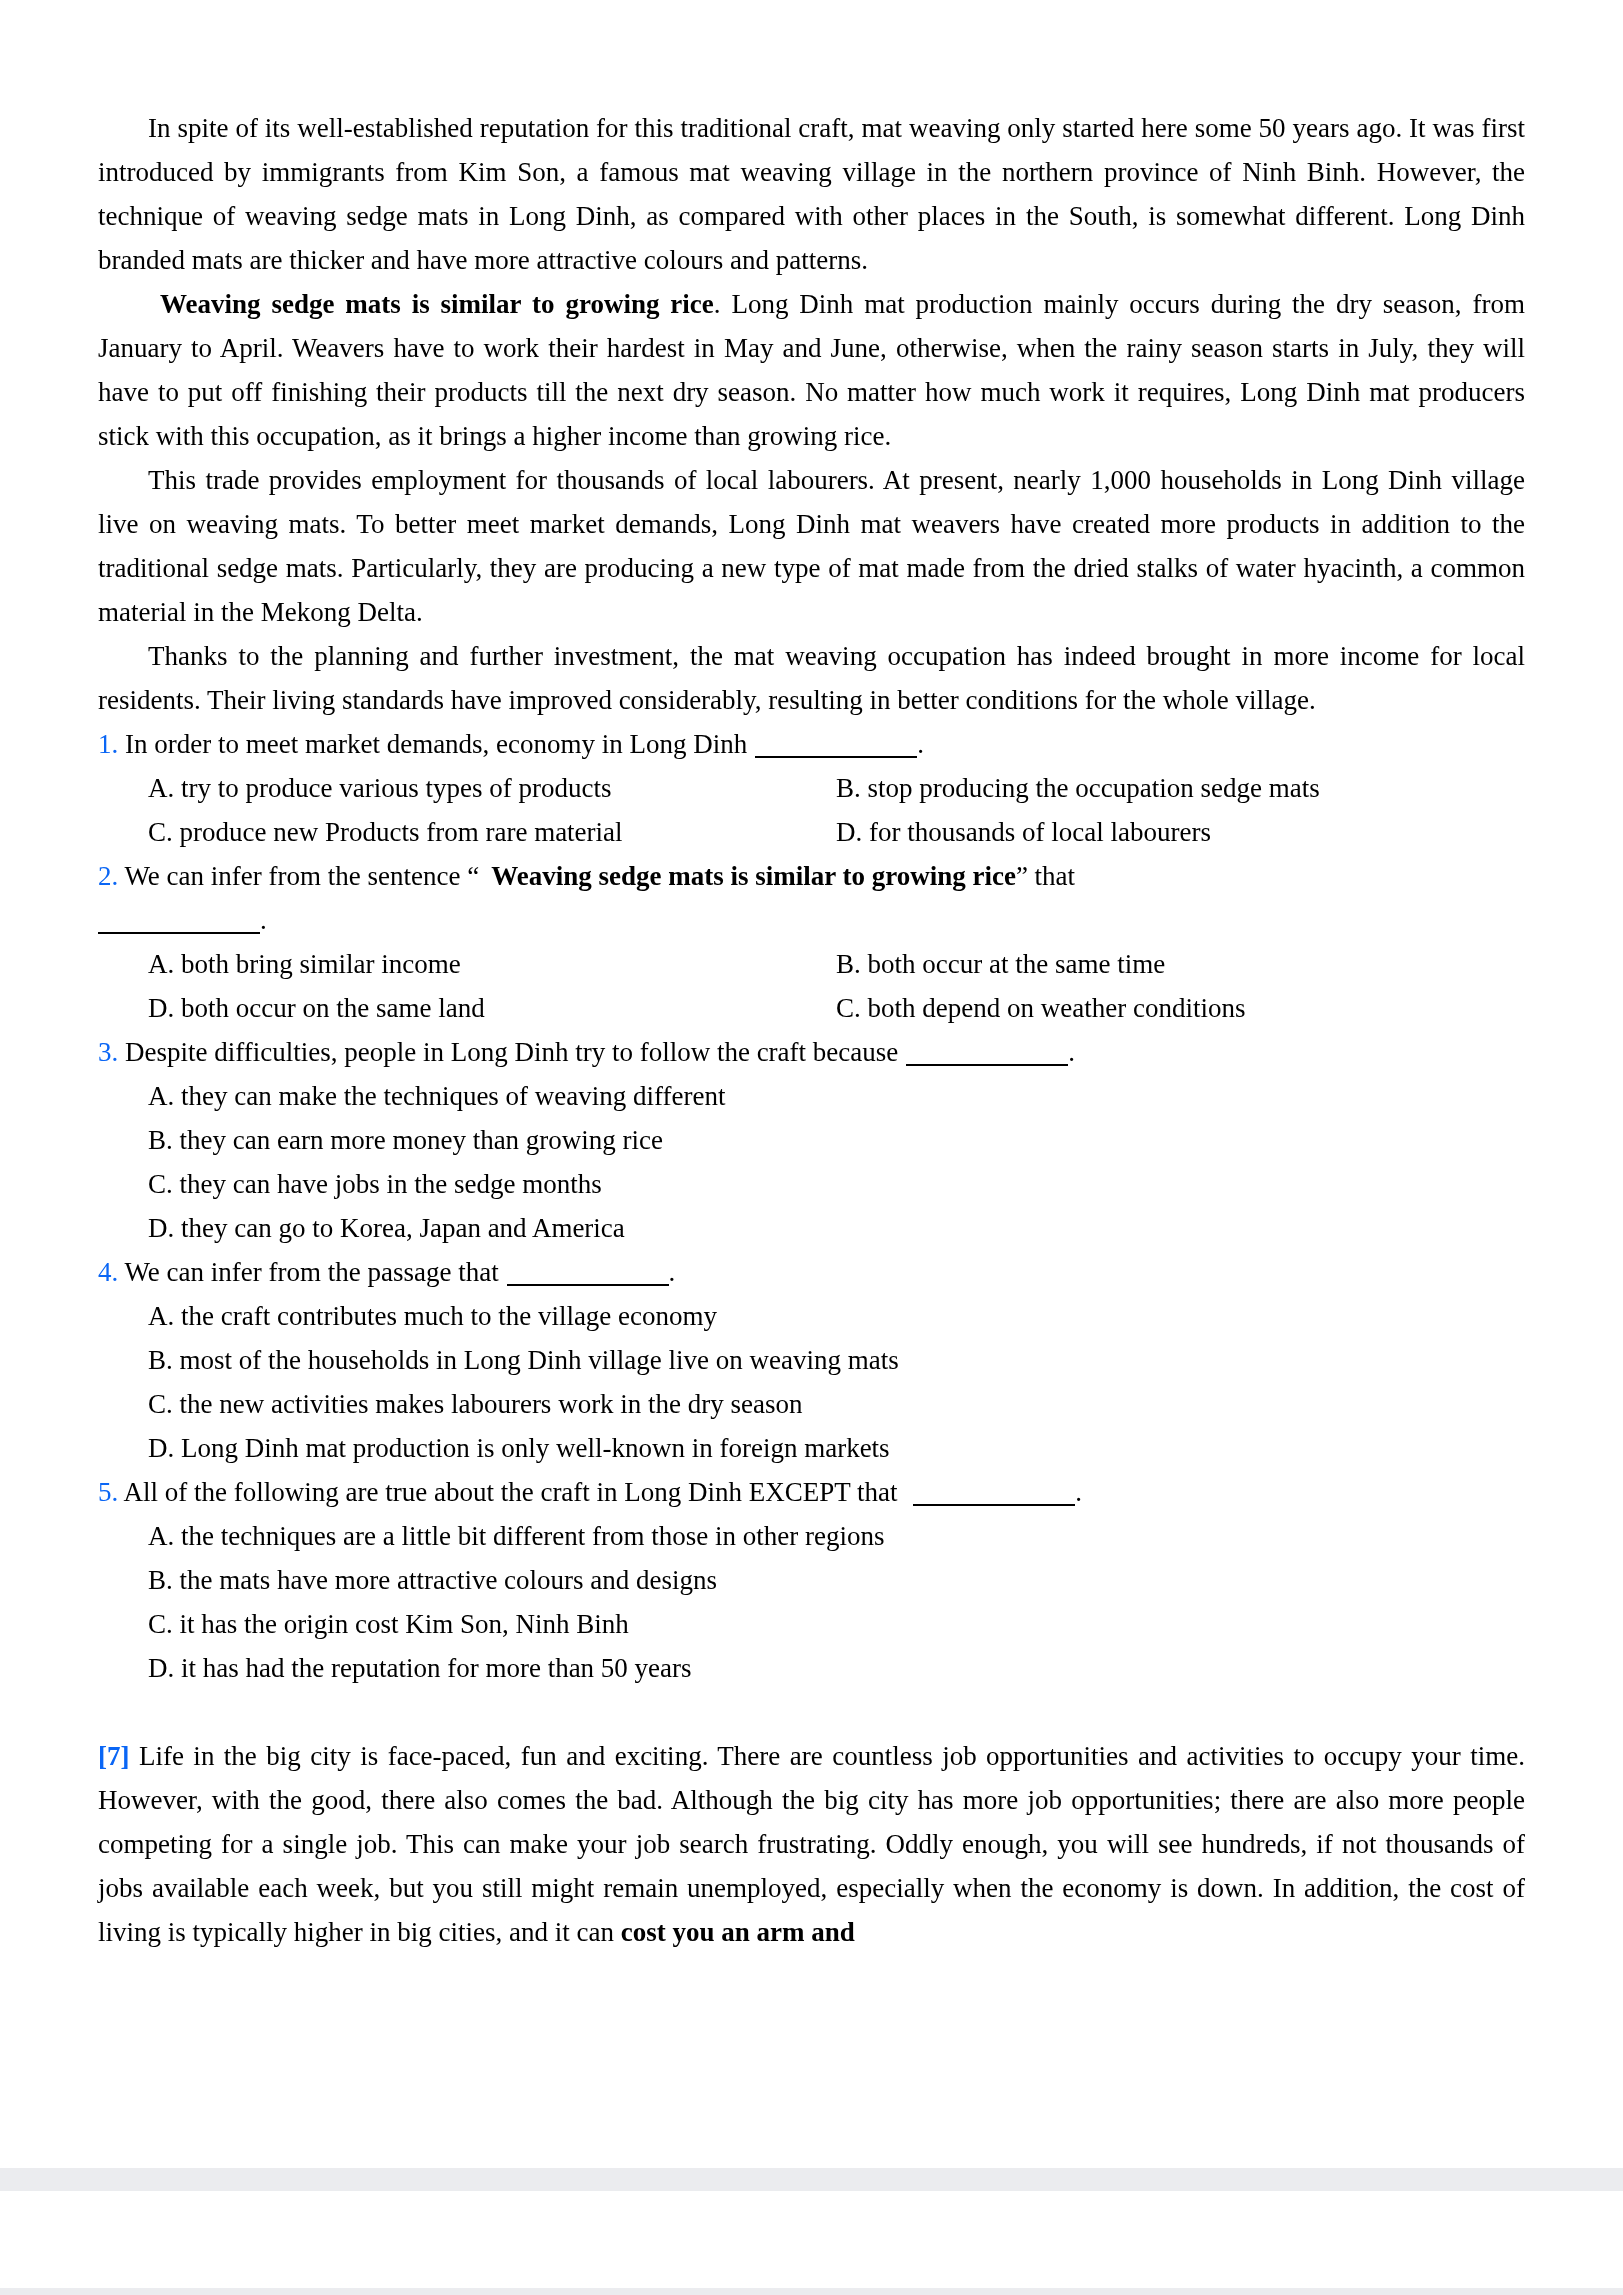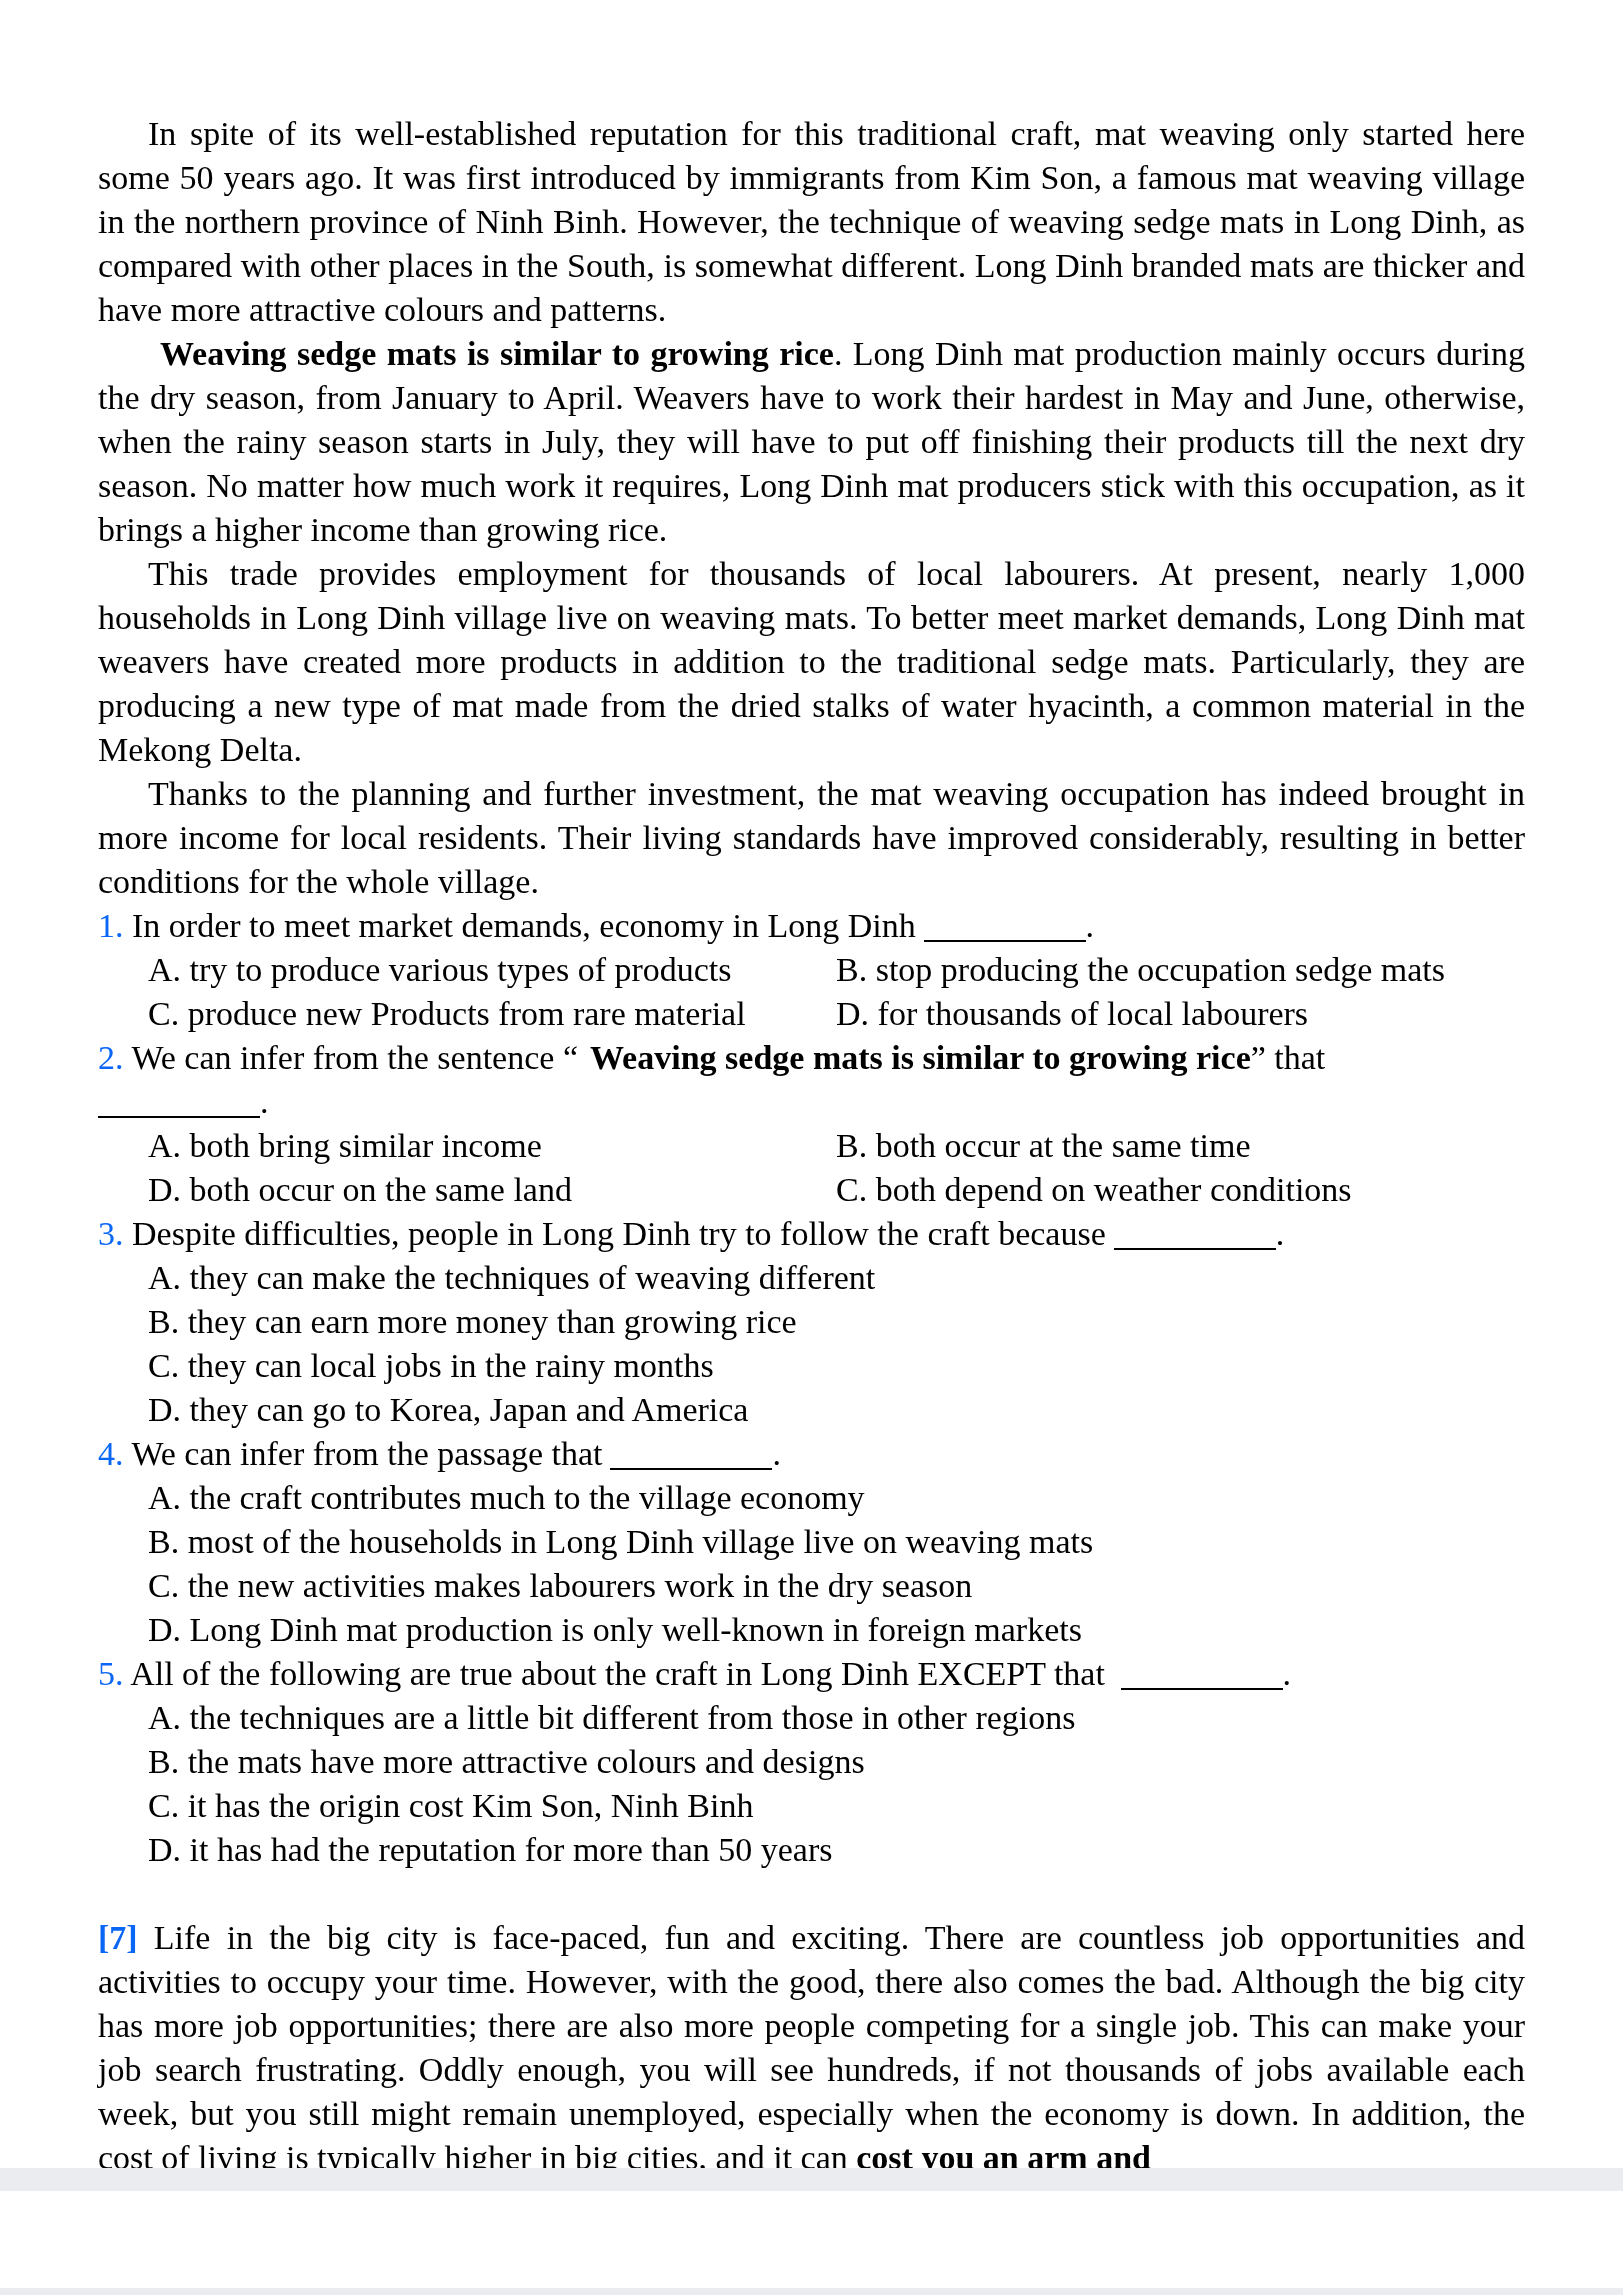--- a/index.html
+++ b/index.html
@@ -8,23 +8,23 @@
     height: 2295px;
     background: #ffffff;
     position: relative;
     overflow: hidden;
     font-family: "Liberation Serif", "DejaVu Serif", serif;
     color: #000000;
   }
   .page {
     position: absolute;
     left: 98px;
-    top: 112px;
+    top: 106px;
     width: 1427px;
-    font-size: 34px;
+    font-size: 27px;
     line-height: 44px;
   }
   .para {
     text-align: justify;
     text-indent: 50px;
     margin: 0;
   }
   .para.noindent { text-indent: 0; }
   .b { font-weight: bold; margin-left: 12px; }
   .qnum { color: #0a66f5; }
@@ -88,21 +88,21 @@
       <div class="opt">D. both occur on the same land</div>
       <div class="opt">C. both depend on weather conditions</div>
     </div>
   </div>
 
   <div class="question">
     <div><span class="qnum">3.</span> <span>Despite difficulties, people in Long Dinh try to follow the craft because</span><span class="blank"></span><span>.</span></div>
     <div class="opts-list">
       <div class="opt">A. they can make the techniques of weaving different</div>
       <div class="opt">B. they can earn more money than growing rice</div>
-      <div class="opt">C. they can local jobs in the rainy months</div>
+      <div class="opt">C. they can have jobs in the sedge months</div>
       <div class="opt">D. they can go to Korea, Japan and America</div>
     </div>
   </div>
 
   <div class="question">
     <div><span class="qnum">4.</span> <span>We can infer from the passage that</span><span class="blank"></span><span>.</span></div>
     <div class="opts-list">
       <div class="opt">A. the craft contributes much to the village economy</div>
       <div class="opt">B. most of the households in Long Dinh village live on weaving mats</div>
       <div class="opt">C. the new activities makes labourers work in the dry season</div>

